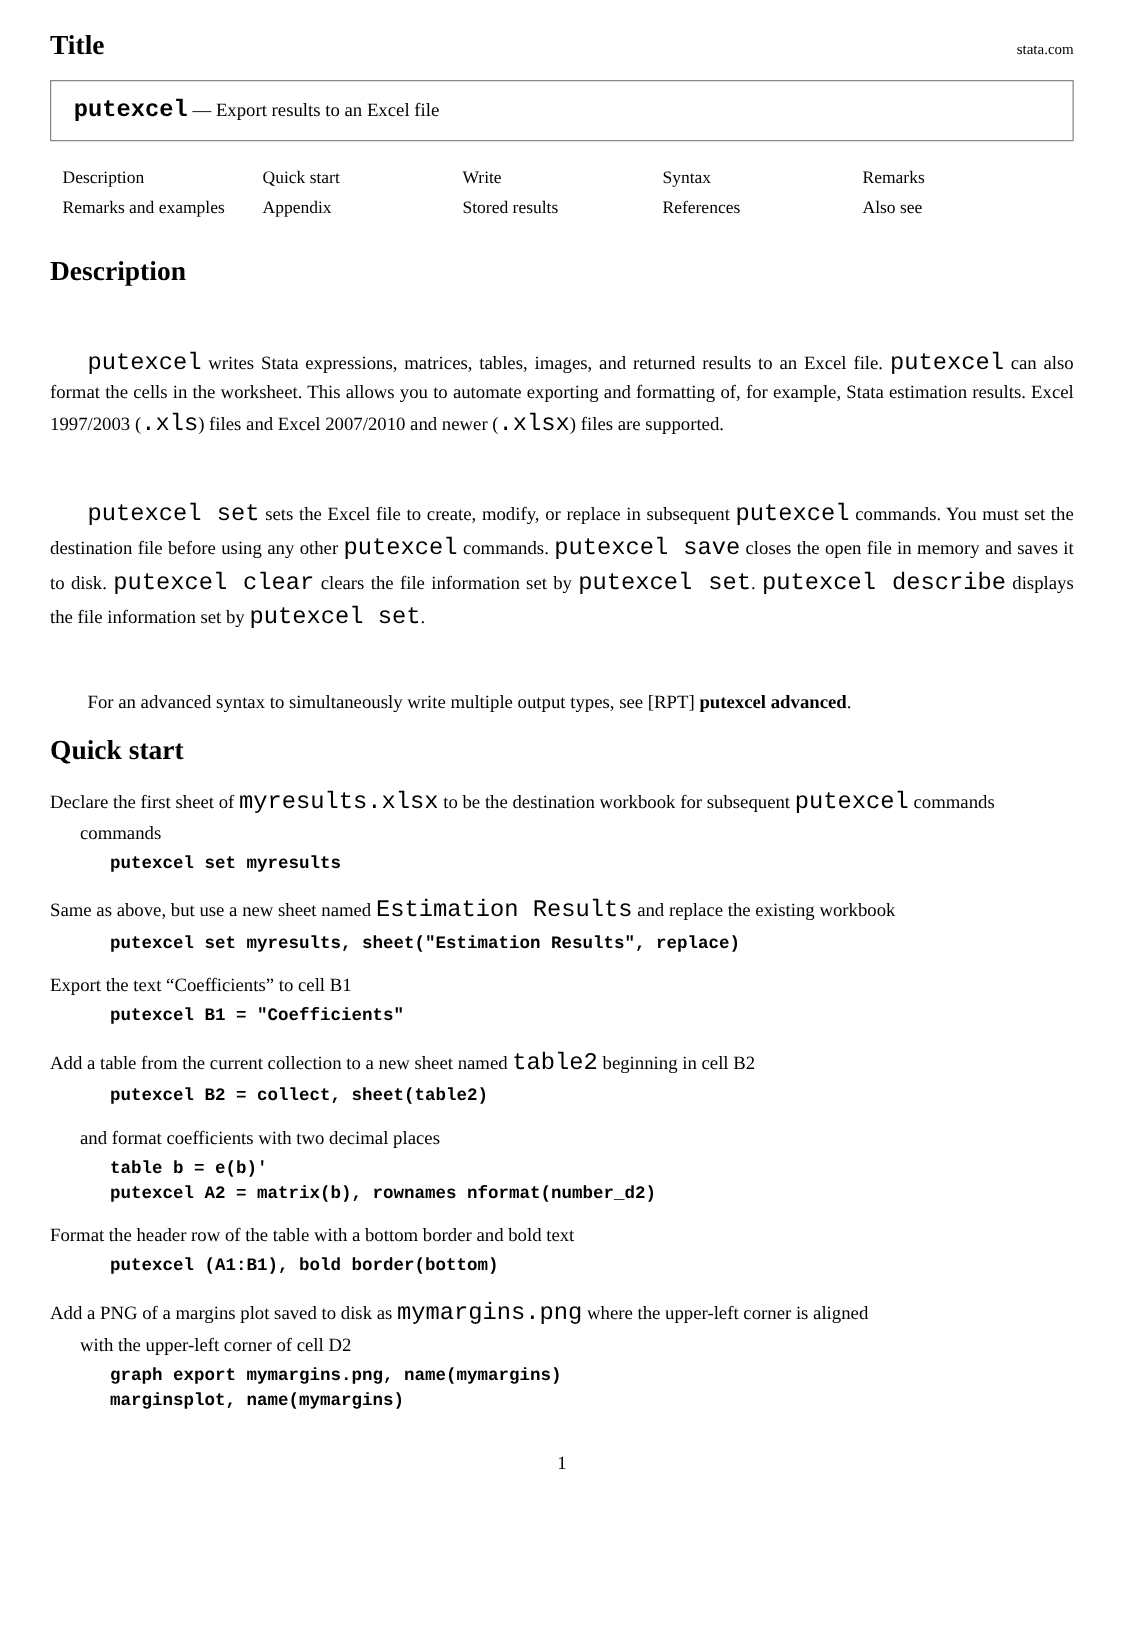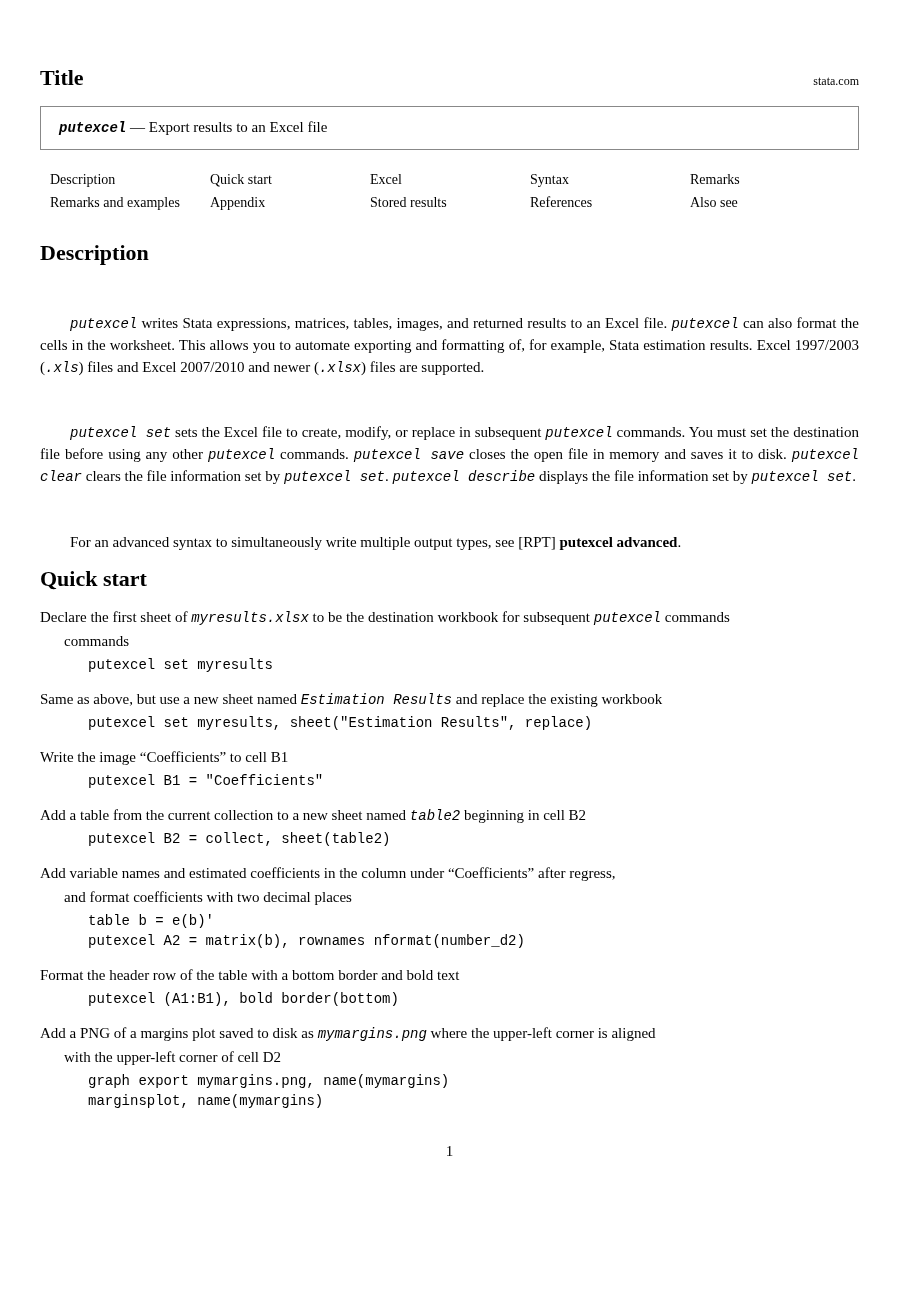--- a/index.html
+++ b/index.html
@@ -15,21 +15,20 @@
     }
     .page-header {
       display: flex;
       justify-content: space-between;
       align-items: baseline;
       margin-bottom: 12px;
     }
     .page-title {
       font-size: 22px;
       font-weight: bold;
-      margin-top: 42px;
     }
     .page-domain {
       font-size: 12px;
     }
     .command-box {
       border: 1px solid #888;
       padding: 10px 18px;
       margin-bottom: 18px;
       font-size: 15px;
     }
@@ -68,28 +67,27 @@
     .description-block p {
       margin-bottom: 10px;
       text-indent: 2em;
       margin-top: 44px;
     }
     .description-block p.no-indent {
       text-indent: 0;
     }
     code, .mono {
       font-family: 'Courier New', Courier, monospace;
-      font-size: 14px;
-      font-style: italic;
+      font-size: 19px;
     }
     .quick-start-section { margin-top: 10px; }
     .qs-item { margin-bottom: 14px; }
     .qs-item-desc { margin-bottom: 2px; }
     .qs-item-desc.indented { margin-left: 24px; }
-    .qs-code { margin-left: 48px; font-family: 'Courier New', Courier, monospace; font-size: 14px; }
+    .qs-code { margin-left: 48px; font-family: 'Courier New', Courier, monospace; font-size: 14px; font-weight: bold; }
     .qs-code-line { display: block; }
     .page-footer {
       text-align: center;
       margin-top: 30px;
       font-size: 15px;
     }
     .bold { font-weight: bold; }
   </style>
 </head>
 <body>
@@ -108,21 +106,21 @@
 <div class="nav-table">
   <div class="nav-col">
     <a>Description</a>
     <a>Remarks and examples</a>
   </div>
   <div class="nav-col">
     <a>Quick start</a>
     <a>Appendix</a>
   </div>
   <div class="nav-col">
-    <a>Excel</a>
+    <a>Write</a>
     <a>Stored results</a>
   </div>
   <div class="nav-col">
     <a>Syntax</a>
     <a>References</a>
   </div>
   <div class="nav-col">
     <a>Remarks</a>
     <a>Also see</a>
   </div>
@@ -153,35 +151,34 @@
   </div>
 
   <div class="qs-item">
     <div class="qs-item-desc">Same as above, but use a new sheet named <code>Estimation Results</code> and replace the existing workbook</div>
     <div class="qs-code">
       <span class="qs-code-line">putexcel set myresults, sheet("Estimation Results", replace)</span>
     </div>
   </div>
 
   <div class="qs-item">
-    <div class="qs-item-desc">Write the image “Coefficients” to cell B1</div>
+    <div class="qs-item-desc">Export the text “Coefficients” to cell B1</div>
     <div class="qs-code">
       <span class="qs-code-line">putexcel B1 = "Coefficients"</span>
     </div>
   </div>
 
   <div class="qs-item">
     <div class="qs-item-desc">Add a table from the current collection to a new sheet named <code>table2</code> beginning in cell B2</div>
     <div class="qs-code">
       <span class="qs-code-line">putexcel B2 = collect, sheet(table2)</span>
     </div>
   </div>
 
   <div class="qs-item">
-    <div class="qs-item-desc">Add variable names and estimated coefficients in the column under “Coefficients” after regress,</div>
     <div class="qs-item-desc indented">and format coefficients with two decimal places</div>
     <div class="qs-code">
       <span class="qs-code-line">table b = e(b)'</span>
       <span class="qs-code-line">putexcel A2 = matrix(b), rownames nformat(number_d2)</span>
     </div>
   </div>
 
   <div class="qs-item">
     <div class="qs-item-desc">Format the header row of the table with a bottom border and bold text</div>
     <div class="qs-code">

